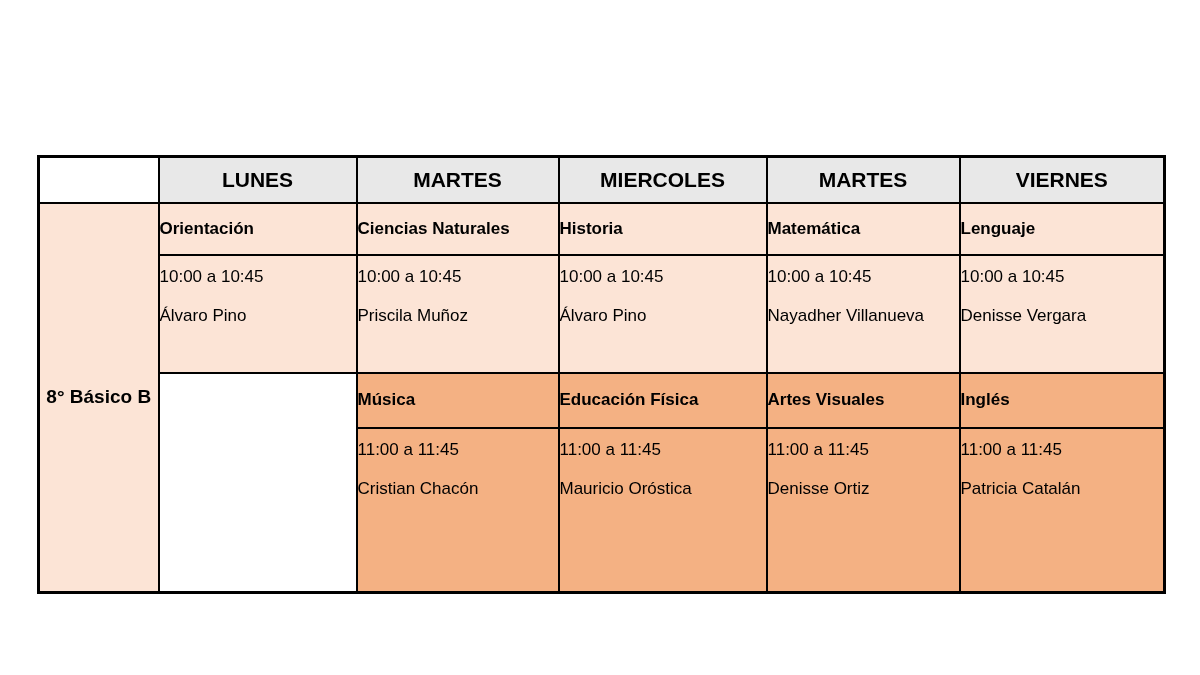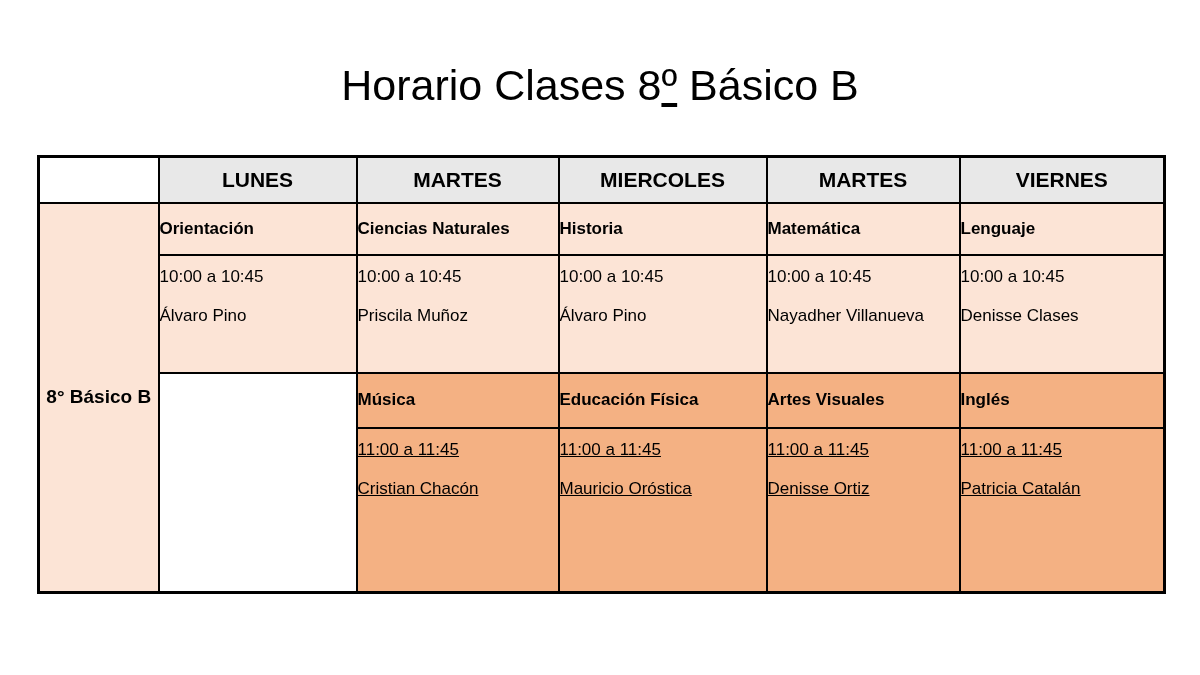--- a/index.html
+++ b/index.html
@@ -43,21 +43,21 @@
   td, th {
     border: 2px solid #000000;
     padding: 0;
     overflow: hidden;
   }
 
   tr.header-row       { height: 46px; }
   tr.subject-row-1    { height: 52px; }
   tr.detail-row-1     { height: 118px; }
   tr.subject-row-2    { height: 55px; }
-  tr.detail-row-2     { height: 165px; text-decoration: underline; }
+  tr.detail-row-2     { height: 165px; }
 
   th.day {
     background: #e8e8e8;
     font-size: 21px;
     font-weight: 700;
   }
   td.corner { background: #ffffff; }
 
   td.label-cell {
     background: #fce4d6;
@@ -83,21 +83,20 @@
   td.empty-cell { background: #ffffff; }
 
   td.detail .time    { margin-top: 10px; line-height: 22px; }
   td.detail .teacher { margin-top: 17px; line-height: 22px; }
 </style>
 </head>
 <body>
 
 <div class="page">
 
-  <div class="title"><span>Horario Clases 8</span><span class="ordinal">º</span><span> Básico B</span></div>
 
   <table class="schedule">
     <colgroup>
       <col class="c0">
         <col class="c1">
         <col class="c2">
         <col class="c3">
         <col class="c4">
         <col class="c5">
     </colgroup>
@@ -133,21 +132,21 @@
       <td class="detail b1">
         <div class="time">10:00 a 10:45</div>
         <div class="teacher">Álvaro Pino</div>
       </td>
       <td class="detail b1">
         <div class="time">10:00 a 10:45</div>
         <div class="teacher">Nayadher Villanueva</div>
       </td>
       <td class="detail b1">
         <div class="time">10:00 a 10:45</div>
-        <div class="teacher">Denisse Clases</div>
+        <div class="teacher">Denisse Vergara</div>
       </td>
     </tr>
 
     <tr class="subject-row-2">
       <td class="empty-cell" rowspan="2"></td>
       <td class="subject b2">Música</td>
       <td class="subject b2">Educación Física</td>
       <td class="subject b2">Artes Visuales</td>
       <td class="subject b2">Inglés</td>
     </tr>

